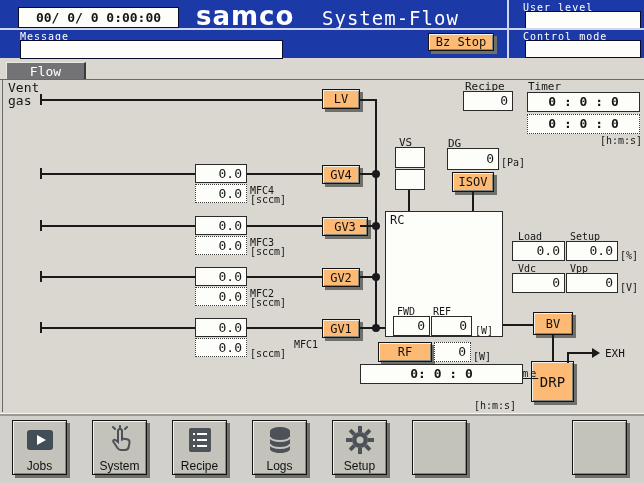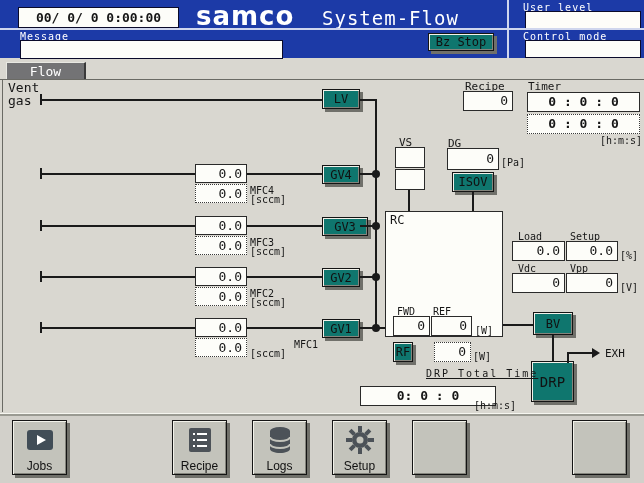--- a/index.html
+++ b/index.html
@@ -10,21 +10,21 @@
   .hline{position:absolute;height:2px;background:#cfd6ee;}
   .vline{position:absolute;width:2px;background:#cfd6ee;}
   .dtbox{position:absolute;left:18px;top:7px;width:159px;height:19px;background:#fdfdf9;
          border:1px solid #0a0a2a;font-size:13px;font-weight:bold;line-height:19px;text-align:center;}
   .logo{position:absolute;left:196px;top:4px;font-family:"DejaVu Sans",sans-serif;font-weight:bold;
         font-size:26px;color:#fff;letter-spacing:1px;line-height:24px;}
   .title{position:absolute;left:322px;top:7px;color:#fff;font-size:19px;letter-spacing:1px;}
   .wlabel{position:absolute;color:#fff;font-size:10px;letter-spacing:1px;}
   .wbox{position:absolute;background:#fdfdf9;border:1px solid #0a0a2a;}
   
-  .btn3d{position:absolute;background:#0f766e;border:1px solid #141414;
+  .btn3d{position:absolute;background:#fdba74;border:1px solid #141414;
          box-shadow:inset 1px 1px 0 #f2f2ea,inset -1px -1px 0 #84847c,3px 3px 0 #70706a;
          font-family:"DejaVu Sans Mono",monospace;font-size:12px;color:#111;
          display:flex;align-items:center;justify-content:center;padding:0;cursor:pointer;}
   
   .tab{position:absolute;left:6px;top:62px;width:77px;height:17px;background:#737375;
        border-top:1px solid #e8e8e2;border-left:1px solid #e8e8e2;border-right:2px solid #3a3a3a;
        color:#fff;font-size:13px;text-align:center;line-height:17px;}
   .mainline{position:absolute;background:#6a6a64;}
   
   .lbl{position:absolute;font-size:11px;line-height:11px;white-space:pre;}
@@ -155,47 +155,57 @@
   <div class="lbl sm" style="left:570px;top:232px;">Setup</div>
   <div class="vbox" style="left:512px;top:241px;width:53px;height:20px;line-height:18px;">0.0</div>
   <div class="vbox" style="left:566px;top:241px;width:52px;height:20px;line-height:18px;">0.0</div>
   <div class="lbl sm" style="left:620px;top:251px;">[%]</div>
   <div class="lbl sm" style="left:518px;top:264px;">Vdc</div>
   <div class="lbl sm" style="left:570px;top:264px;">Vpp</div>
   <div class="vbox" style="left:512px;top:273px;width:53px;height:20px;line-height:18px;">0</div>
   <div class="vbox" style="left:566px;top:273px;width:52px;height:20px;line-height:18px;">0</div>
   <div class="lbl sm" style="left:620px;top:283px;">[V]</div>
 
-  <button class="btn3d" style="left:393px;top:342px;width:20px;height:20px;">RF</button>
+  <button class="btn3d" style="left:378px;top:342px;width:54px;height:20px;">RF</button>
   <div class="vbox dotted" style="left:434px;top:342px;width:37px;height:20px;line-height:18px;">0</div>
   <div class="lbl sm" style="left:473px;top:352px;">[W]</div>
 
   <div class="pipe" style="left:503px;top:324px;width:30px;height:2px;"></div>
   <button class="btn3d" style="left:533px;top:312px;width:40px;height:23px;">BV</button>
   <div class="pipe" style="left:552px;top:335px;width:2px;height:27px;"></div>
   <button class="btn3d" style="left:531px;top:361px;width:43px;height:41px;font-size:14px;">DRP</button>
   <div class="pipe" style="left:567px;top:352px;width:2px;height:11px;"></div>
   <div class="pipe" style="left:567px;top:352px;width:26px;height:2px;"></div>
   <div class="arrowhead" style="left:592px;top:348px;"></div>
   <div class="lbl" style="left:605px;top:348px;">EXH</div>
 
   <div class="lbl sm" style="left:426px;top:369px;letter-spacing:2px;text-decoration:underline;">DRP Total Time</div>
-  <div class="vbox ctr" style="left:360px;top:386px;width:136px;height:20px;line-height:18px;">0: 0 : 0</div>
+  <div class="vbox ctr" style="left:360px;top:364px;width:163px;height:20px;line-height:18px;">0: 0 : 0</div>
   <div class="lbl sm" style="left:474px;top:401px;">[h:m:s]</div>
 
   <div class="nav">
 
     <button class="navbtn" style="left:12px;">
       <svg class="icn" viewBox="0 0 30 30">
         <rect x="2" y="5" width="26" height="20" rx="3" fill="#414d57"></rect>
         <polygon points="12,10 21,15 12,20" fill="#fff"></polygon>
       </svg>
       <span class="cap">Jobs</span>
     </button>
 
+    <button class="navbtn" style="left:92px;">
+      <svg class="icn" viewBox="0 0 30 30">
+        <g stroke="#4c5258" stroke-width="2" fill="none" stroke-linecap="round">
+          <path d="M13 10 v-4 a2 2 0 0 1 4 0 v9"></path>
+          <path d="M13 10 v7 l-2.5-2 c-1.5-1-3 .8-2 2 l4 6 c.8 1.2 2 2 3.5 2 h4 c2 0 3.5-1.5 3.8-3.5 l.7-4 c.3-1.8-.8-3-2.5-3.3 L17 13.5"></path>
+          <path d="M10 4 l-2-2 M15 2.5 v-1.5 M20 4 l2-2"></path>
+        </g>
+      </svg>
+      <span class="cap">System</span>
+    </button>
 
     <button class="navbtn" style="left:172px;">
       <svg class="icn" viewBox="0 0 30 30">
         <rect x="4" y="3" width="22" height="24" rx="2" fill="#4c5258"></rect>
         <g stroke="#fff" stroke-width="2">
           <line x1="8" y1="9" x2="10" y2="9"></line>
             <line x1="12" y1="9" x2="22" y2="9"></line>
           <line x1="8" y1="15" x2="10" y2="15"></line>
             <line x1="12" y1="15" x2="22" y2="15"></line>
           <line x1="8" y1="21" x2="10" y2="21"></line>

